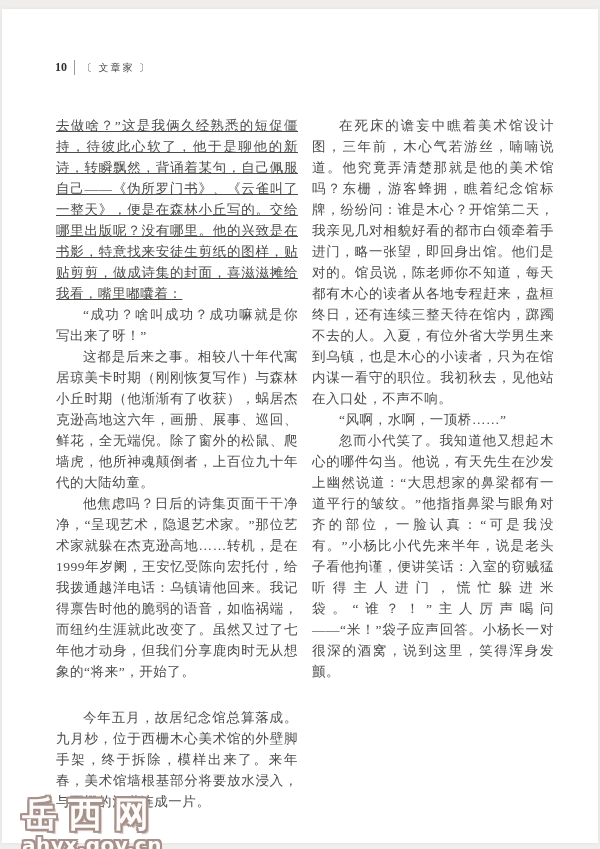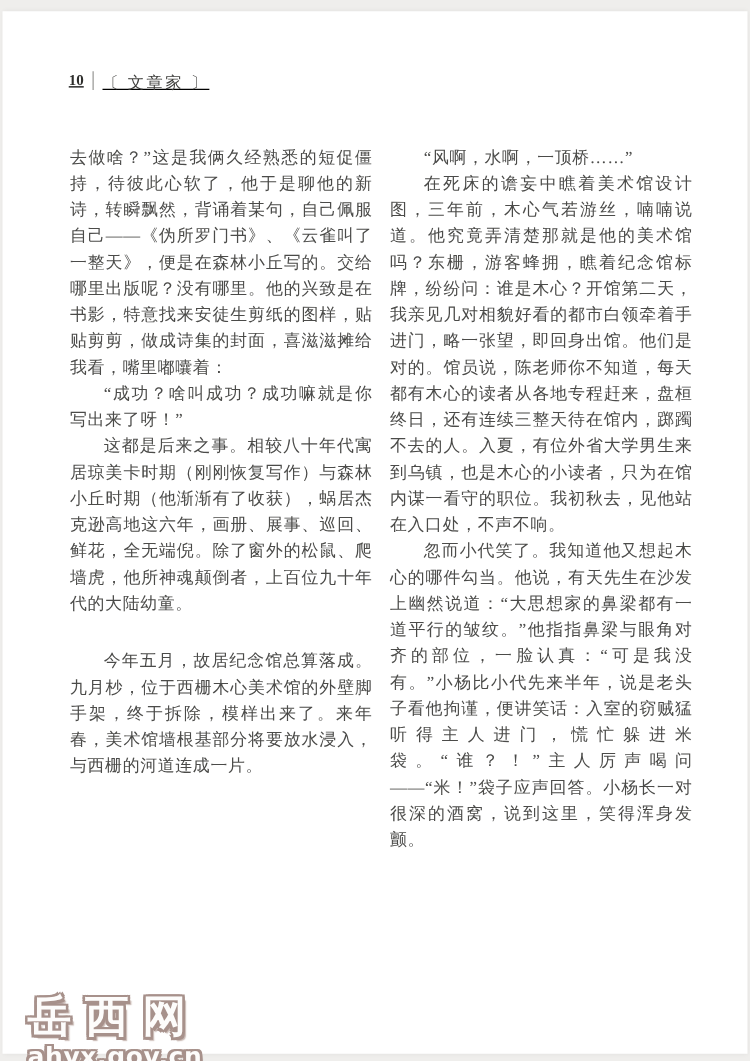--- a/index.html
+++ b/index.html
@@ -9,44 +9,44 @@
     font-family:"Liberation Serif","DejaVu Serif",serif;
   }
   .page{
     position:absolute;left:2px;right:2px;top:9px;bottom:6px;
     background:#ffffff;
     box-shadow:0 0 4px rgba(0,0,0,0.06);
   }
   
   .header{
     position:absolute;left:53px;top:48px;
-    display:flex;align-items:flex-start;height:18px;text-decoration:underline;
+    display:flex;align-items:flex-end;height:18px;
   }
   .page-num{
     font-size:12px;font-weight:bold;color:#2e2e2c;
     font-family:"Liberation Serif","DejaVu Serif",serif;
   }
   .header-divider{
     width:1px;height:15px;background:#9a9a98;margin:0 7px;
   }
   .section-label{
-    font-size:13px;color:#3f3f3d;letter-spacing:2px;
+    font-size:10px;color:#3f3f3d;letter-spacing:2px;
   }
   
   .columns{
     position:absolute;left:54px;top:106px;width:498px;
     display:flex;gap:14px;
   }
   .column{
     width:242px;
     font-size:13.5px;line-height:21px;letter-spacing:0.04em;
     color:#4b4b49;text-align:justify;text-justify:inter-ideograph;
   }
   .column p{margin:0;text-indent:2em;}
-  .column p.no-indent{text-indent:0;}
+  .column p.no-indent{text-indent:0;text-decoration:underline;}
   .column p.section-gap{margin-top:25px;}
   
   .watermark{
     position:absolute;left:20px;top:788px;width:180px;
     font-family:"DejaVu Sans","Liberation Sans",sans-serif;
     font-weight:bold;line-height:1;
     user-select:none;
   }
   .wm-title{
     font-size:35px;letter-spacing:11px;color:#fdfcfb;
@@ -77,25 +77,26 @@
     <span class="page-num">10</span>
     <span class="header-divider"></span>
     <span class="section-label">〔 文章家 〕</span>
   </div>
 
   <div class="columns">
     <div class="column">
       <p class="no-indent">去做啥？”这是我俩久经熟悉的短促僵持，待彼此心软了，他于是聊他的新诗，转瞬飘然，背诵着某句，自己佩服自己——《伪所罗门书》、《云雀叫了一整天》，便是在森林小丘写的。交给哪里出版呢？没有哪里。他的兴致是在书影，特意找来安徒生剪纸的图样，贴贴剪剪，做成诗集的封面，喜滋滋摊给我看，嘴里嘟囔着：</p>
       <p>“成功？啥叫成功？成功嘛就是你写出来了呀！”</p>
       <p>这都是后来之事。相较八十年代寓居琼美卡时期（刚刚恢复写作）与森林小丘时期（他渐渐有了收获），蜗居杰克逊高地这六年，画册、展事、巡回、鲜花，全无端倪。除了窗外的松鼠、爬墙虎，他所神魂颠倒者，上百位九十年代的大陆幼童。</p>
+      <p>他焦虑吗？日后的诗集页面干干净净，“呈现艺术，隐退艺术家。”那位艺术家就躲在杰克逊高地……转机，是在1999年岁阑，王安忆受陈向宏托付，给我拨通越洋电话：乌镇请他回来。我记得禀告时他的脆弱的语音，如临祸端，而纽约生涯就此改变了。虽然又过了七年他才动身，但我们分享鹿肉时无从想象的“将来”，开始了。</p>
       <p class="section-gap">今年五月，故居纪念馆总算落成。九月杪，位于西栅木心美术馆的外壁脚手架，终于拆除，模样出来了。来年春，美术馆墙根基部分将要放水浸入，与西栅的河道连成一片。</p>
     </div>
     <div class="column">
+      <p>在死床的谵妄中瞧着美术馆设计图，三年前，木心气若游丝，喃喃说道。他究竟弄清楚那就是他的美术馆吗？东栅，游客蜂拥，瞧着纪念馆标牌，纷纷问：谁是木心？开馆第二天，我亲见几对相貌好看的都市白领牵着手进门，略一张望，即回身出馆。他们是对的。馆员说，陈老师你不知道，每天都有木心的读者从各地专程赶来，盘桓终日，还有连续三整天待在馆内，踯躅不去的人。入夏，有位外省大学男生来到乌镇，也是木心的小读者，只为在馆内谋一看守的职位。我初秋去，见他站在入口处，不声不响。</p>
       <p>“风啊，水啊，一顶桥……”</p>
-      <p>在死床的谵妄中瞧着美术馆设计图，三年前，木心气若游丝，喃喃说道。他究竟弄清楚那就是他的美术馆吗？东栅，游客蜂拥，瞧着纪念馆标牌，纷纷问：谁是木心？开馆第二天，我亲见几对相貌好看的都市白领牵着手进门，略一张望，即回身出馆。他们是对的。馆员说，陈老师你不知道，每天都有木心的读者从各地专程赶来，盘桓终日，还有连续三整天待在馆内，踯躅不去的人。入夏，有位外省大学男生来到乌镇，也是木心的小读者，只为在馆内谋一看守的职位。我初秋去，见他站在入口处，不声不响。</p>
       <p>忽而小代笑了。我知道他又想起木心的哪件勾当。他说，有天先生在沙发上幽然说道：“大思想家的鼻梁都有一道平行的皱纹。”他指指鼻梁与眼角对齐的部位，一脸认真：“可是我没有。”小杨比小代先来半年，说是老头子看他拘谨，便讲笑话：入室的窃贼猛听得主人进门，慌忙躲进米袋。“谁？！”主人厉声喝问——“米！”袋子应声回答。小杨长一对很深的酒窝，说到这里，笑得浑身发颤。</p>
 
     </div>
   </div>
 
   <div class="watermark">
     <div class="wm-title">岳西网</div>
     <div class="wm-url">ahyx.gov.cn</div>
   </div>
 

